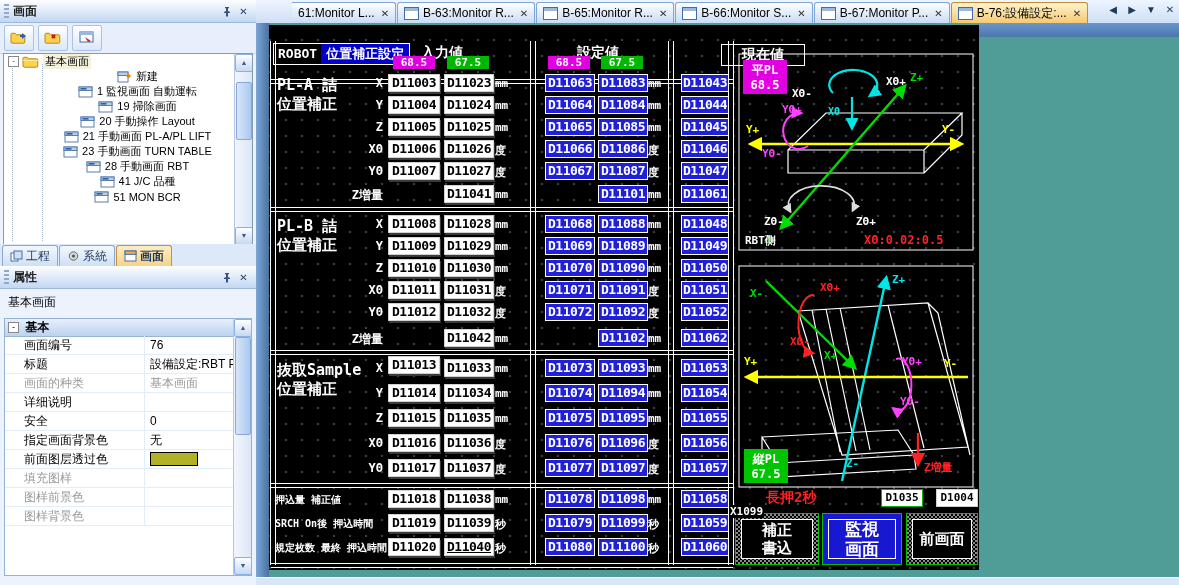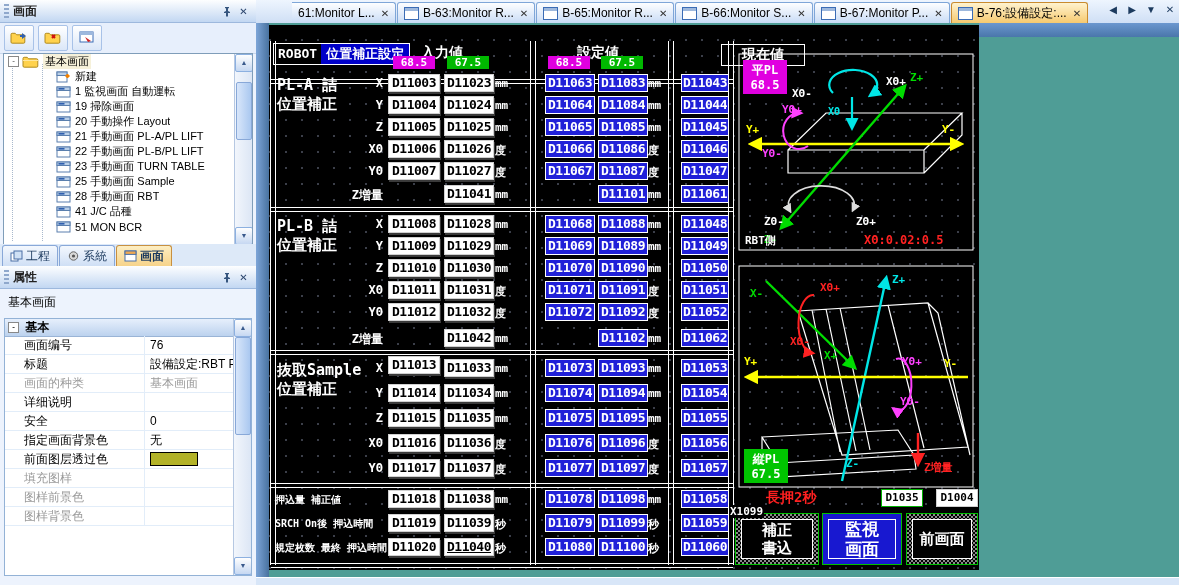--- a/index.html
+++ b/index.html
@@ -11,21 +11,21 @@
   .grip{width:5px;height:14px;margin-right:4px;background:repeating-linear-gradient(180deg,#8fa8cc 0 2px,transparent 2px 4px);}
   .pane-title-text{flex:1;font-size:12px;font-weight:bold;color:#222;}
   .pane-btn{width:15px;height:15px;display:flex;align-items:center;justify-content:center;font-size:10px;color:#2c466e;cursor:default;border:1px solid transparent;}
   .pane-toolbar{height:30px;background:#e7effc;border-bottom:1px solid #c8d8ee;display:flex;align-items:center;padding-left:4px;gap:4px;}
   .tbtn{width:28px;height:24px;background:linear-gradient(180deg,#ffffff,#dbe7f8);border:1px solid #a8c2e8;border-radius:2px;display:flex;align-items:center;justify-content:center;}
   #tree-wrap{position:absolute;left:3px;right:3px;top:53px;height:191px;background:#fff;border:1px solid #7f9db9;overflow:hidden;}
   #tree-items{position:absolute;left:0;top:0;right:17px;bottom:0;overflow:hidden;}
   .guide{position:absolute;width:0;border-left:1px dotted #a8b8cc;top:10px;bottom:4px;}
   .trow{height:15px;display:flex;align-items:center;font-size:11px;color:#000;white-space:nowrap;position:relative;}
   .trow.root{padding-left:4px;}
-  .trow.child{padding-left:52px;}
+  .trow.child{padding-left:36px;justify-content:center;}
   .expander{width:9px;height:9px;border:1px solid #888;background:#fff;font-size:8px;line-height:7px;text-align:center;margin-right:3px;color:#333;}
   .ticon{margin-right:4px;flex:none;}
   .tlabel{overflow:hidden;}
   .trow.root .tlabel{background:#f6f1da;padding:0 2px;}
   .vscroll{position:absolute;right:0;top:0;bottom:0;width:17px;background:linear-gradient(90deg,#f2f6fc,#dce6f5);border-left:1px solid #b6c8e2;}
   .sbtn{position:absolute;left:0;width:16px;height:16px;background:linear-gradient(180deg,#fefefe,#c6d8f2);border:1px solid #8cb0e0;border-radius:2px;font-size:7px;color:#3a5a8c;text-align:center;line-height:15px;}
   .sbtn.up{top:0;}  .sbtn.down{bottom:0;}
   .sthumb{position:absolute;left:1px;width:14px;background:linear-gradient(90deg,#d8e6fa,#aac8f0);border:1px solid #88a8d8;border-radius:2px;}
   #panel-tabs{position:absolute;left:0;right:0;top:244px;height:22px;display:flex;align-items:flex-end;padding-left:2px;gap:1px;background:#dde9f8;border-bottom:1px solid #b6c8e2;}
   .ptab{height:20px;display:flex;align-items:center;gap:3px;padding:0 7px;font-size:12px;color:#1c3a5e;background:linear-gradient(180deg,#f4f8fe,#cfdff5);border:1px solid #89a8d8;border-bottom:none;border-radius:3px 3px 0 0;}
@@ -184,37 +184,21 @@
                 <rect x="2.5" y="2" width="6" height="1.6" fill="#2f5fae"></rect>
               </svg>
               <span class="tlabel">21 手動画面 PL-A/PL LIFT</span>
             </div>
             <div class="trow child">
               <svg class="ticon" width="15" height="12" viewBox="0 0 15 12">
                 <rect x="1" y="1" width="13" height="10" fill="#fff" stroke="#5a7fae"></rect>
                 <rect x="1" y="1" width="13" height="3.5" fill="#b9cfe8" stroke="#5a7fae"></rect>
                 <rect x="2.5" y="2" width="6" height="1.6" fill="#2f5fae"></rect>
               </svg>
-              <span class="tlabel">22 手動画面 PL-B/PL LIFT</span>
-            </div>
-            <div class="trow child">
-              <svg class="ticon" width="15" height="12" viewBox="0 0 15 12">
-                <rect x="1" y="1" width="13" height="10" fill="#fff" stroke="#5a7fae"></rect>
-                <rect x="1" y="1" width="13" height="3.5" fill="#b9cfe8" stroke="#5a7fae"></rect>
-                <rect x="2.5" y="2" width="6" height="1.6" fill="#2f5fae"></rect>
-              </svg>
               <span class="tlabel">23 手動画面 TURN TABLE</span>
-            </div>
-            <div class="trow child">
-              <svg class="ticon" width="15" height="12" viewBox="0 0 15 12">
-                <rect x="1" y="1" width="13" height="10" fill="#fff" stroke="#5a7fae"></rect>
-                <rect x="1" y="1" width="13" height="3.5" fill="#b9cfe8" stroke="#5a7fae"></rect>
-                <rect x="2.5" y="2" width="6" height="1.6" fill="#2f5fae"></rect>
-              </svg>
-              <span class="tlabel">25 手動画面 Sample</span>
             </div>
             <div class="trow child">
               <svg class="ticon" width="15" height="12" viewBox="0 0 15 12">
                 <rect x="1" y="1" width="13" height="10" fill="#fff" stroke="#5a7fae"></rect>
                 <rect x="1" y="1" width="13" height="3.5" fill="#b9cfe8" stroke="#5a7fae"></rect>
                 <rect x="2.5" y="2" width="6" height="1.6" fill="#2f5fae"></rect>
               </svg>
               <span class="tlabel">28 手動画面 RBT</span>
             </div>
             <div class="trow child">

